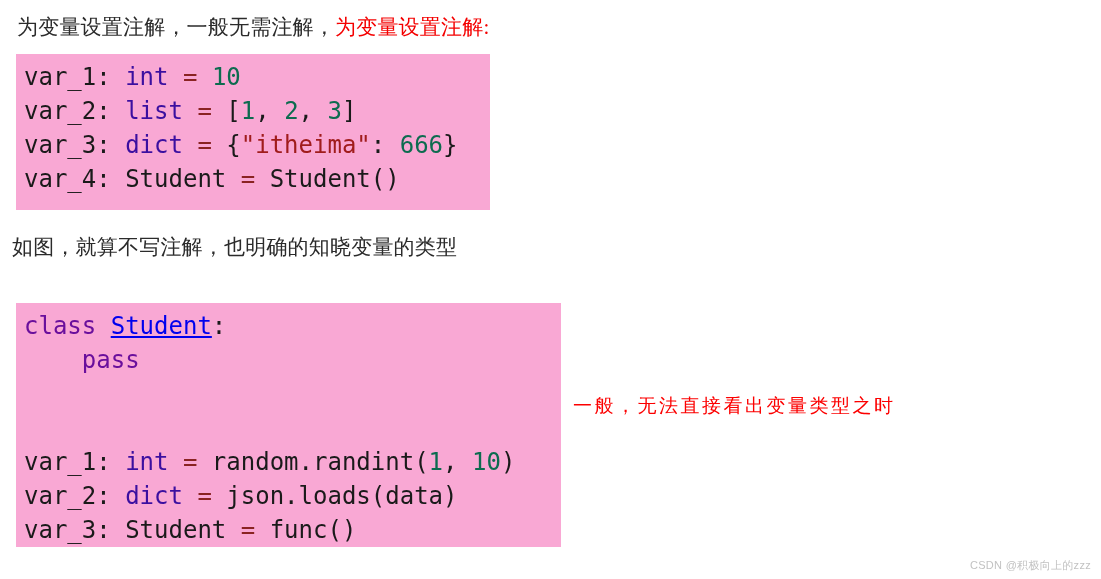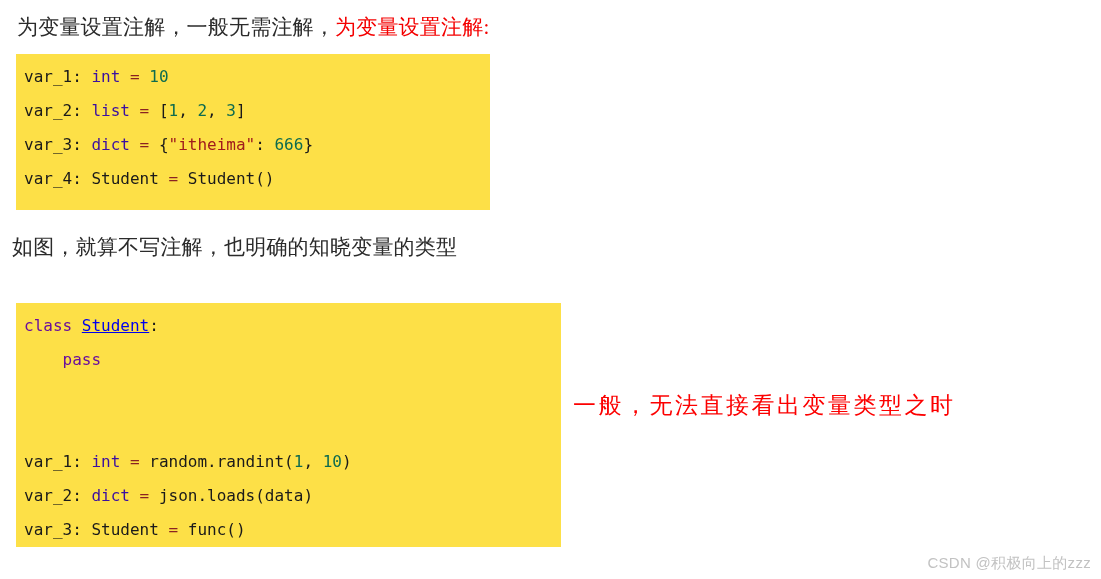--- a/index.html
+++ b/index.html
@@ -27,23 +27,23 @@
     letter-spacing: 0.2px;
   }
   .prose .accent { color: #f40000; }
 
   #intro-line  { left: 17px; top: 12px; }
   #mid-line    { left: 12px; top: 232px; }
 
   
   .codeblock {
     position: absolute;
-    background: #fde047;
+    background: #f9a8d4;
     font-family: "DejaVu Sans Mono", "Liberation Mono", monospace;
-    font-size: 16px;
+    font-size: 24px;
     line-height: 34px;
     color: #1a1a1a;
     white-space: pre;
     box-sizing: border-box;
   }
   #code-block-1 {
     left: 16px;
     top: 54px;
     width: 474px;
     height: 156px;
@@ -66,35 +66,35 @@
   .tok-num    { color: #0d6b4f; }          
   .tok-str    { color: #a01c1c; }          
   .tok-plain  { color: #1a1a1a; }
 
   
   #annotation {
     position: absolute;
     left: 573px;
     top: 389px;
     font-family: "Liberation Sans", "DejaVu Sans", sans-serif;
-    font-size: 23px;
+    font-size: 19px;
     line-height: 33px;
     color: #fc0000;
     letter-spacing: 2.5px;
     white-space: nowrap;
   }
   #annotation .aline { display: block; }
 
   
   #watermark {
     position: absolute;
     right: 10px;
     bottom: 6px;
     font-family: "Liberation Sans", "DejaVu Sans", sans-serif;
-    font-size: 15px;
+    font-size: 11px;
     color: #c2c2c2;
     white-space: nowrap;
     letter-spacing: 0.3px;
   }
 </style>
 </head>
 <body>
 
 <div class="prose" id="intro-line"><span>为变量设置注解，一般无需注解，</span><span class="accent">为变量设置注解:</span></div>
 

